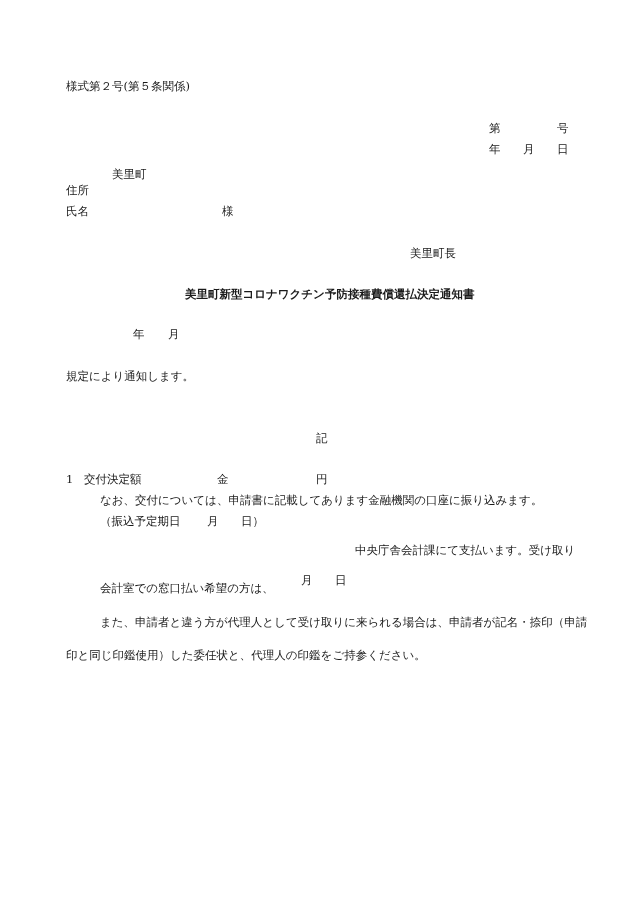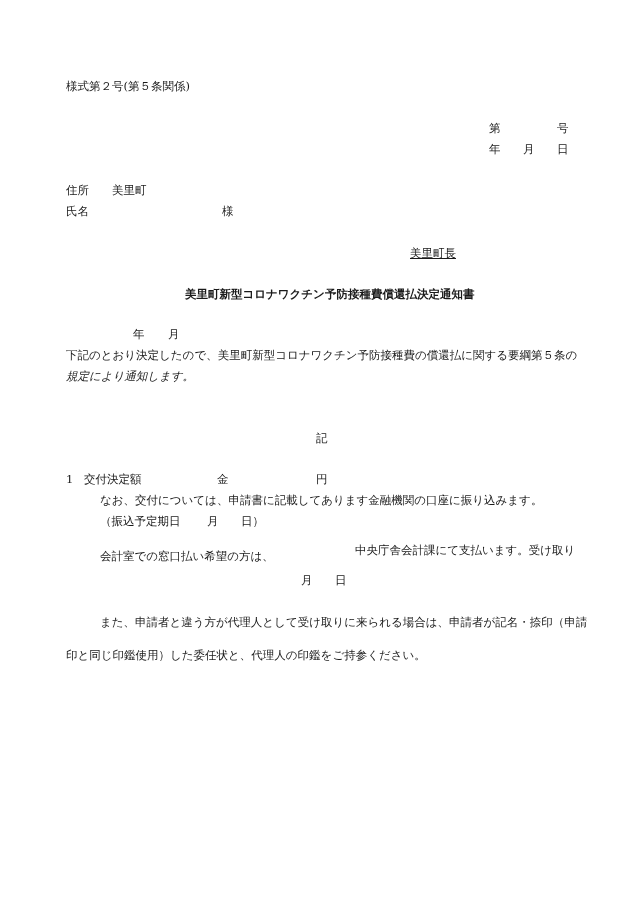--- a/index.html
+++ b/index.html
@@ -40,45 +40,44 @@
   <div class="abs" style="left:66px; top:81px;">様式第２号(第５条関係)</div>
 
   <div class="abs" style="left:489px; top:123px;">第</div>
   <div class="abs" style="left:557px; top:123px;">号</div>
 
   <div class="abs" style="left:489px; top:144px;">年</div>
   <div class="abs" style="left:523px; top:144px;">月</div>
   <div class="abs" style="left:557px; top:144px;">日</div>
 
   <div class="abs" style="left:66px; top:185px;">住所</div>
-  <div class="abs" style="left:112px; top:185px;text-align:center;">美里町</div>
+  <div class="abs" style="left:112px; top:169px;text-align:center;">美里町</div>
 
   <div class="abs" style="left:66px; top:206px;">氏名</div>
   <div class="abs" style="left:222px; top:206px;">様</div>
 
-  <div class="abs" style="left:410px; top:248px;text-decoration:underline;">美里町長</div>
+  <div class="abs" style="left:410px; top:248px;">美里町長</div>
 
   <div class="abs title" style="left:185px; top:289px;text-align:right;">美里町新型コロナワクチン予防接種費償還払決定通知書</div>
 
   <div class="abs" style="left:133px; top:329px;">年</div>
   <div class="abs" style="left:168px; top:329px;">月</div>
-  <div class="abs" style="left:66px; top:350px;">下記のとおり決定したので、美里町新型コロナワクチン予防接種費の償還払に関する要綱第５条の</div>
-  <div class="abs" style="left:66px; top:371px;font-style:italic;">規定により通知します。</div>
+  <div class="abs" style="left:66px; top:371px;">規定により通知します。</div>
 
   <div class="abs" style="left:316px; top:433px;">記</div>
 
   <div class="abs" style="left:66px; top:474px;">1</div>
   <div class="abs" style="left:84px; top:474px;">交付決定額</div>
   <div class="abs" style="left:217px; top:474px;">金</div>
   <div class="abs" style="left:316px; top:474px;">円</div>
   <div class="abs" style="left:100px; top:495px;">なお、交付については、申請書に記載してあります金融機関の口座に振り込みます。</div>
   <div class="abs" style="left:100px; top:516px;">（振込予定期日</div>
   <div class="abs" style="left:207px; top:516px;">月</div>
   <div class="abs" style="left:241px; top:516px;">日）</div>
 
-  <div class="abs" style="left:100px; top:551px;">会計室での窓口払い希望の方は、</div>
+  <div class="abs" style="left:100px; top:583px;">会計室での窓口払い希望の方は、</div>
   <div class="abs" style="left:301px; top:575px;">月</div>
   <div class="abs" style="left:335px; top:575px;">日</div>
   <div class="abs" style="left:355px; top:545px;">中央庁舎会計課にて支払います。受け取り</div>
   <div class="abs" style="left:100px; top:617px;">また、申請者と違う方が代理人として受け取りに来られる場合は、申請者が記名・捺印（申請</div>
   <div class="abs" style="left:66px; top:638px;margin-top:12px;">印と同じ印鑑使用）した委任状と、代理人の印鑑をご持参ください。</div>
 
 </div>
 
 </body></html>

